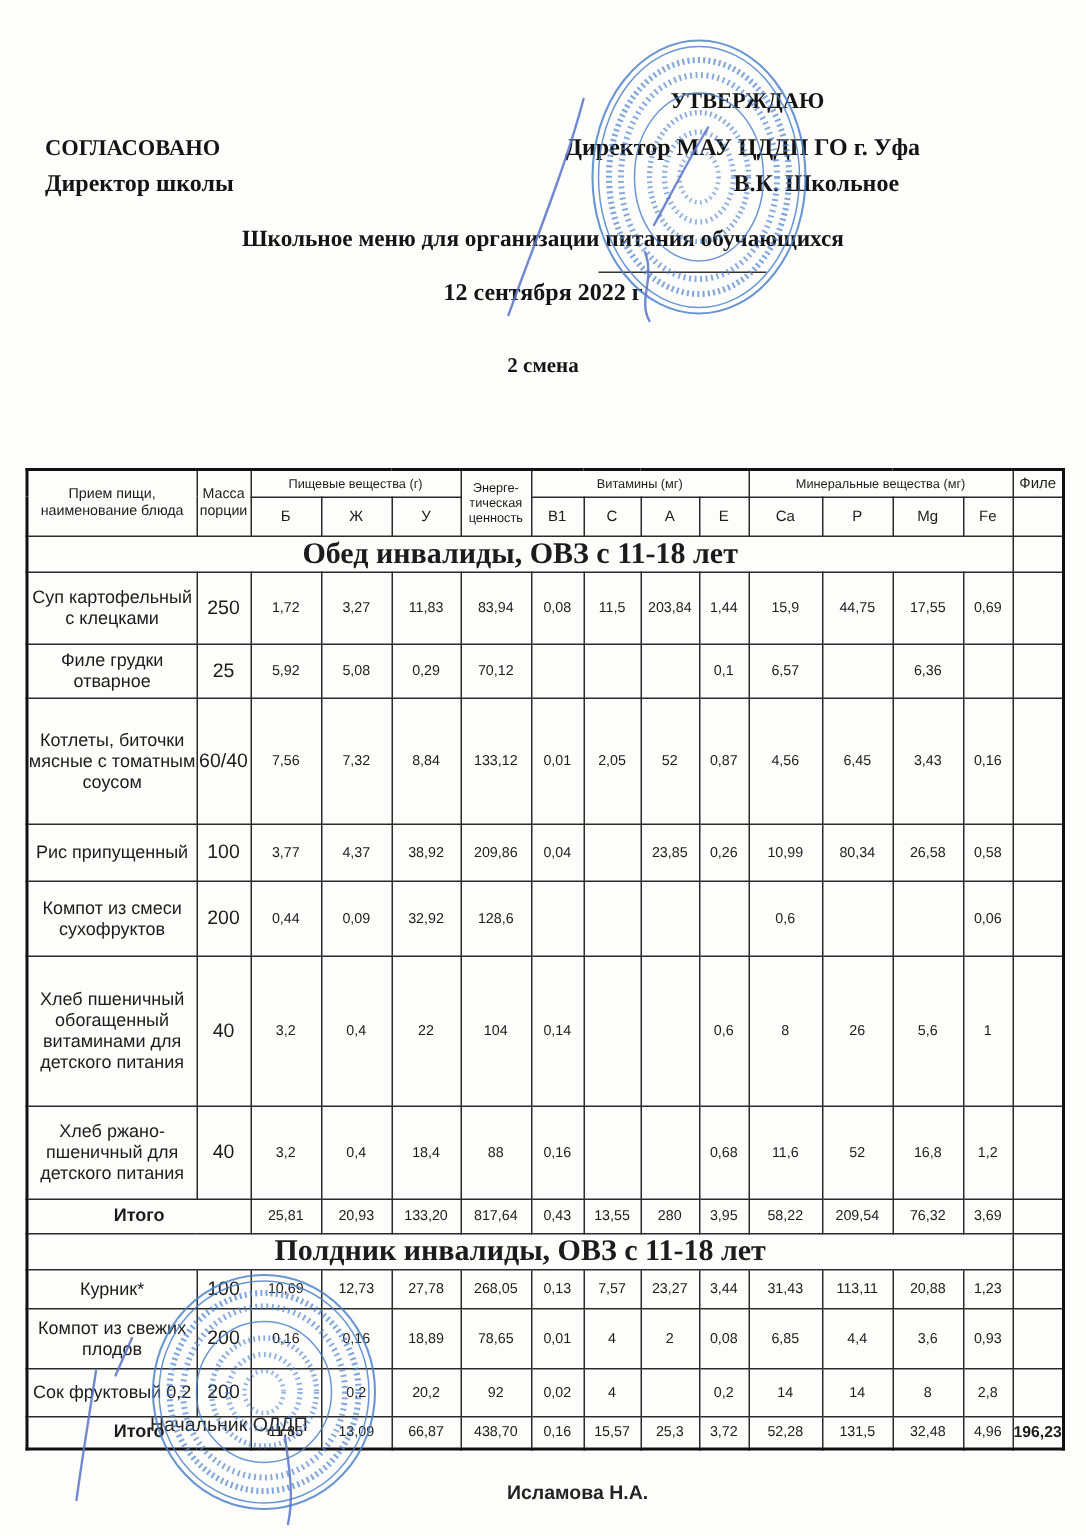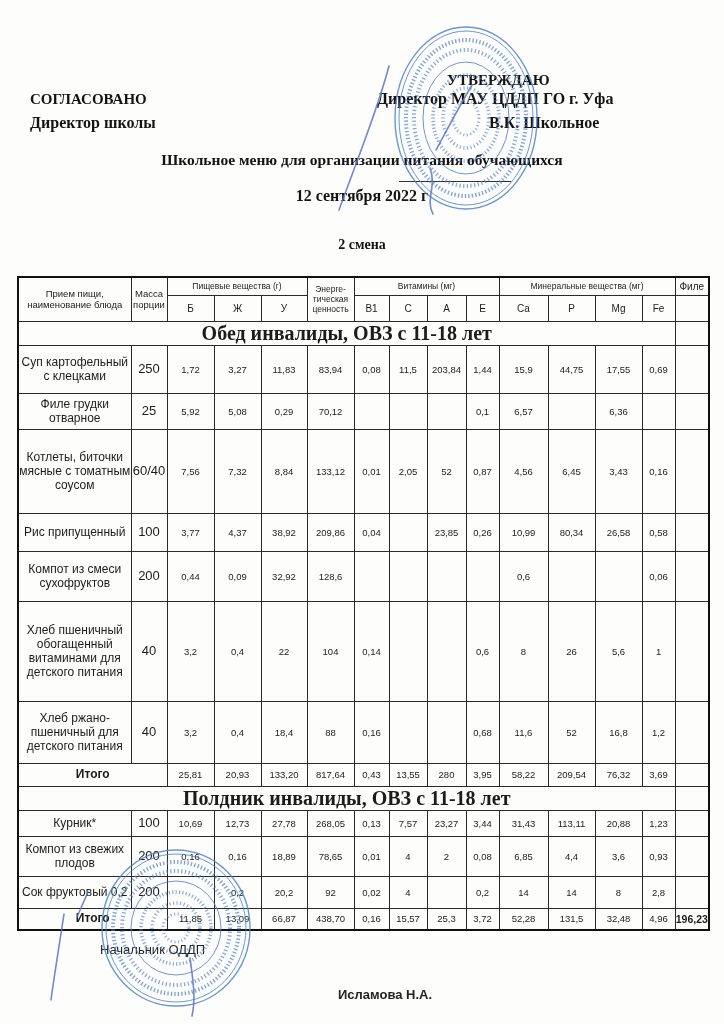--- a/index.html
+++ b/index.html
@@ -4,21 +4,21 @@
 <style>
   :root { --stamp:#4b80c8; --ink:#161616; --line:#2a2a2a; }
   html,body{margin:0;padding:0;}
   body{width:724px;height:1024px;background:#fdfdfc;position:relative;overflow:hidden;
        font-family:"Liberation Serif", serif;color:var(--ink);}
   .abs{position:absolute;}
   .serif-b{font-family:"Liberation Serif",serif;font-weight:bold;color:#141414;}
   .t15{font-size:15px;} .t14{font-size:16px;}
   .centered{left:0;width:724px;text-align:center;}
   
-  table.menu{border-collapse:collapse;table-layout:fixed;width:691px;border:2px solid #111;}
+  table.menu{border-collapse:collapse;table-layout:fixed;width:691px;border:2px solid #111;margin-top:36px;}
   table.menu td{border:1px solid var(--line);overflow:hidden;padding:0;vertical-align:middle;
                 text-align:center;color:#1c1c1c;}
   td.h-group{font:8.5px/10px "Liberation Sans",sans-serif;}
   td.h-meal{font:9.5px/11px "Liberation Sans",sans-serif;}
   td.h-sub{font:10px/11px "Liberation Sans",sans-serif;}
   td.c-name{font:12px/14px "Liberation Sans",sans-serif;text-align:left;vertical-align:top;
             padding:2px 2px 0 3px;}
   td.c-mass{font:13px/14px "Liberation Sans",sans-serif;}
   td.c-num{font:9.5px/11px "Liberation Sans",sans-serif;}
   td.section-td{font-family:"Liberation Serif",serif;font-weight:bold;font-size:20px;}
@@ -28,21 +28,21 @@
   .stamp{color:var(--stamp);opacity:.82;pointer-events:none;}
   .ink{pointer-events:none;}
   .sig-line{border-top:1.5px solid #333;height:0;}
   .footer-txt{font-family:"Liberation Sans",sans-serif;font-size:13px;color:#242424;}
 </style>
 </head>
 <body>
 
 <div class="abs serif-b t15" style="left:30px;top:91px;">СОГЛАСОВАНО</div>
 <div class="abs serif-b t14" style="left:30px;top:114px;">Директор школы</div>
-<div class="abs serif-b t15" style="left:447px;top:72px;">УТВЕРЖДАЮ</div>
+<div class="abs serif-b t15" style="left:447px;top:60px;">УТВЕРЖДАЮ</div>
 <div class="abs serif-b t14" style="left:377px;top:90px;">Директор МАУ ЦДДП ГО г. Уфа</div>
 <div class="abs serif-b t14" style="left:489px;top:114px;">В.К. Школьное</div>
 <div class="abs sig-line" style="left:399px;top:181px;width:112px;"></div>
 
 <div class="abs serif-b centered" style="top:151px;font-size:15.5px;">Школьное меню для организации питания обучающихся</div>
 <div class="abs serif-b centered t14" style="top:187px;">12 сентября 2022 г</div>
 <div class="abs serif-b centered" style="top:237px;font-size:14px;">2 смена</div>
 
 <table class="menu abs" style="left:17px;top:276px;">
   <colgroup>

